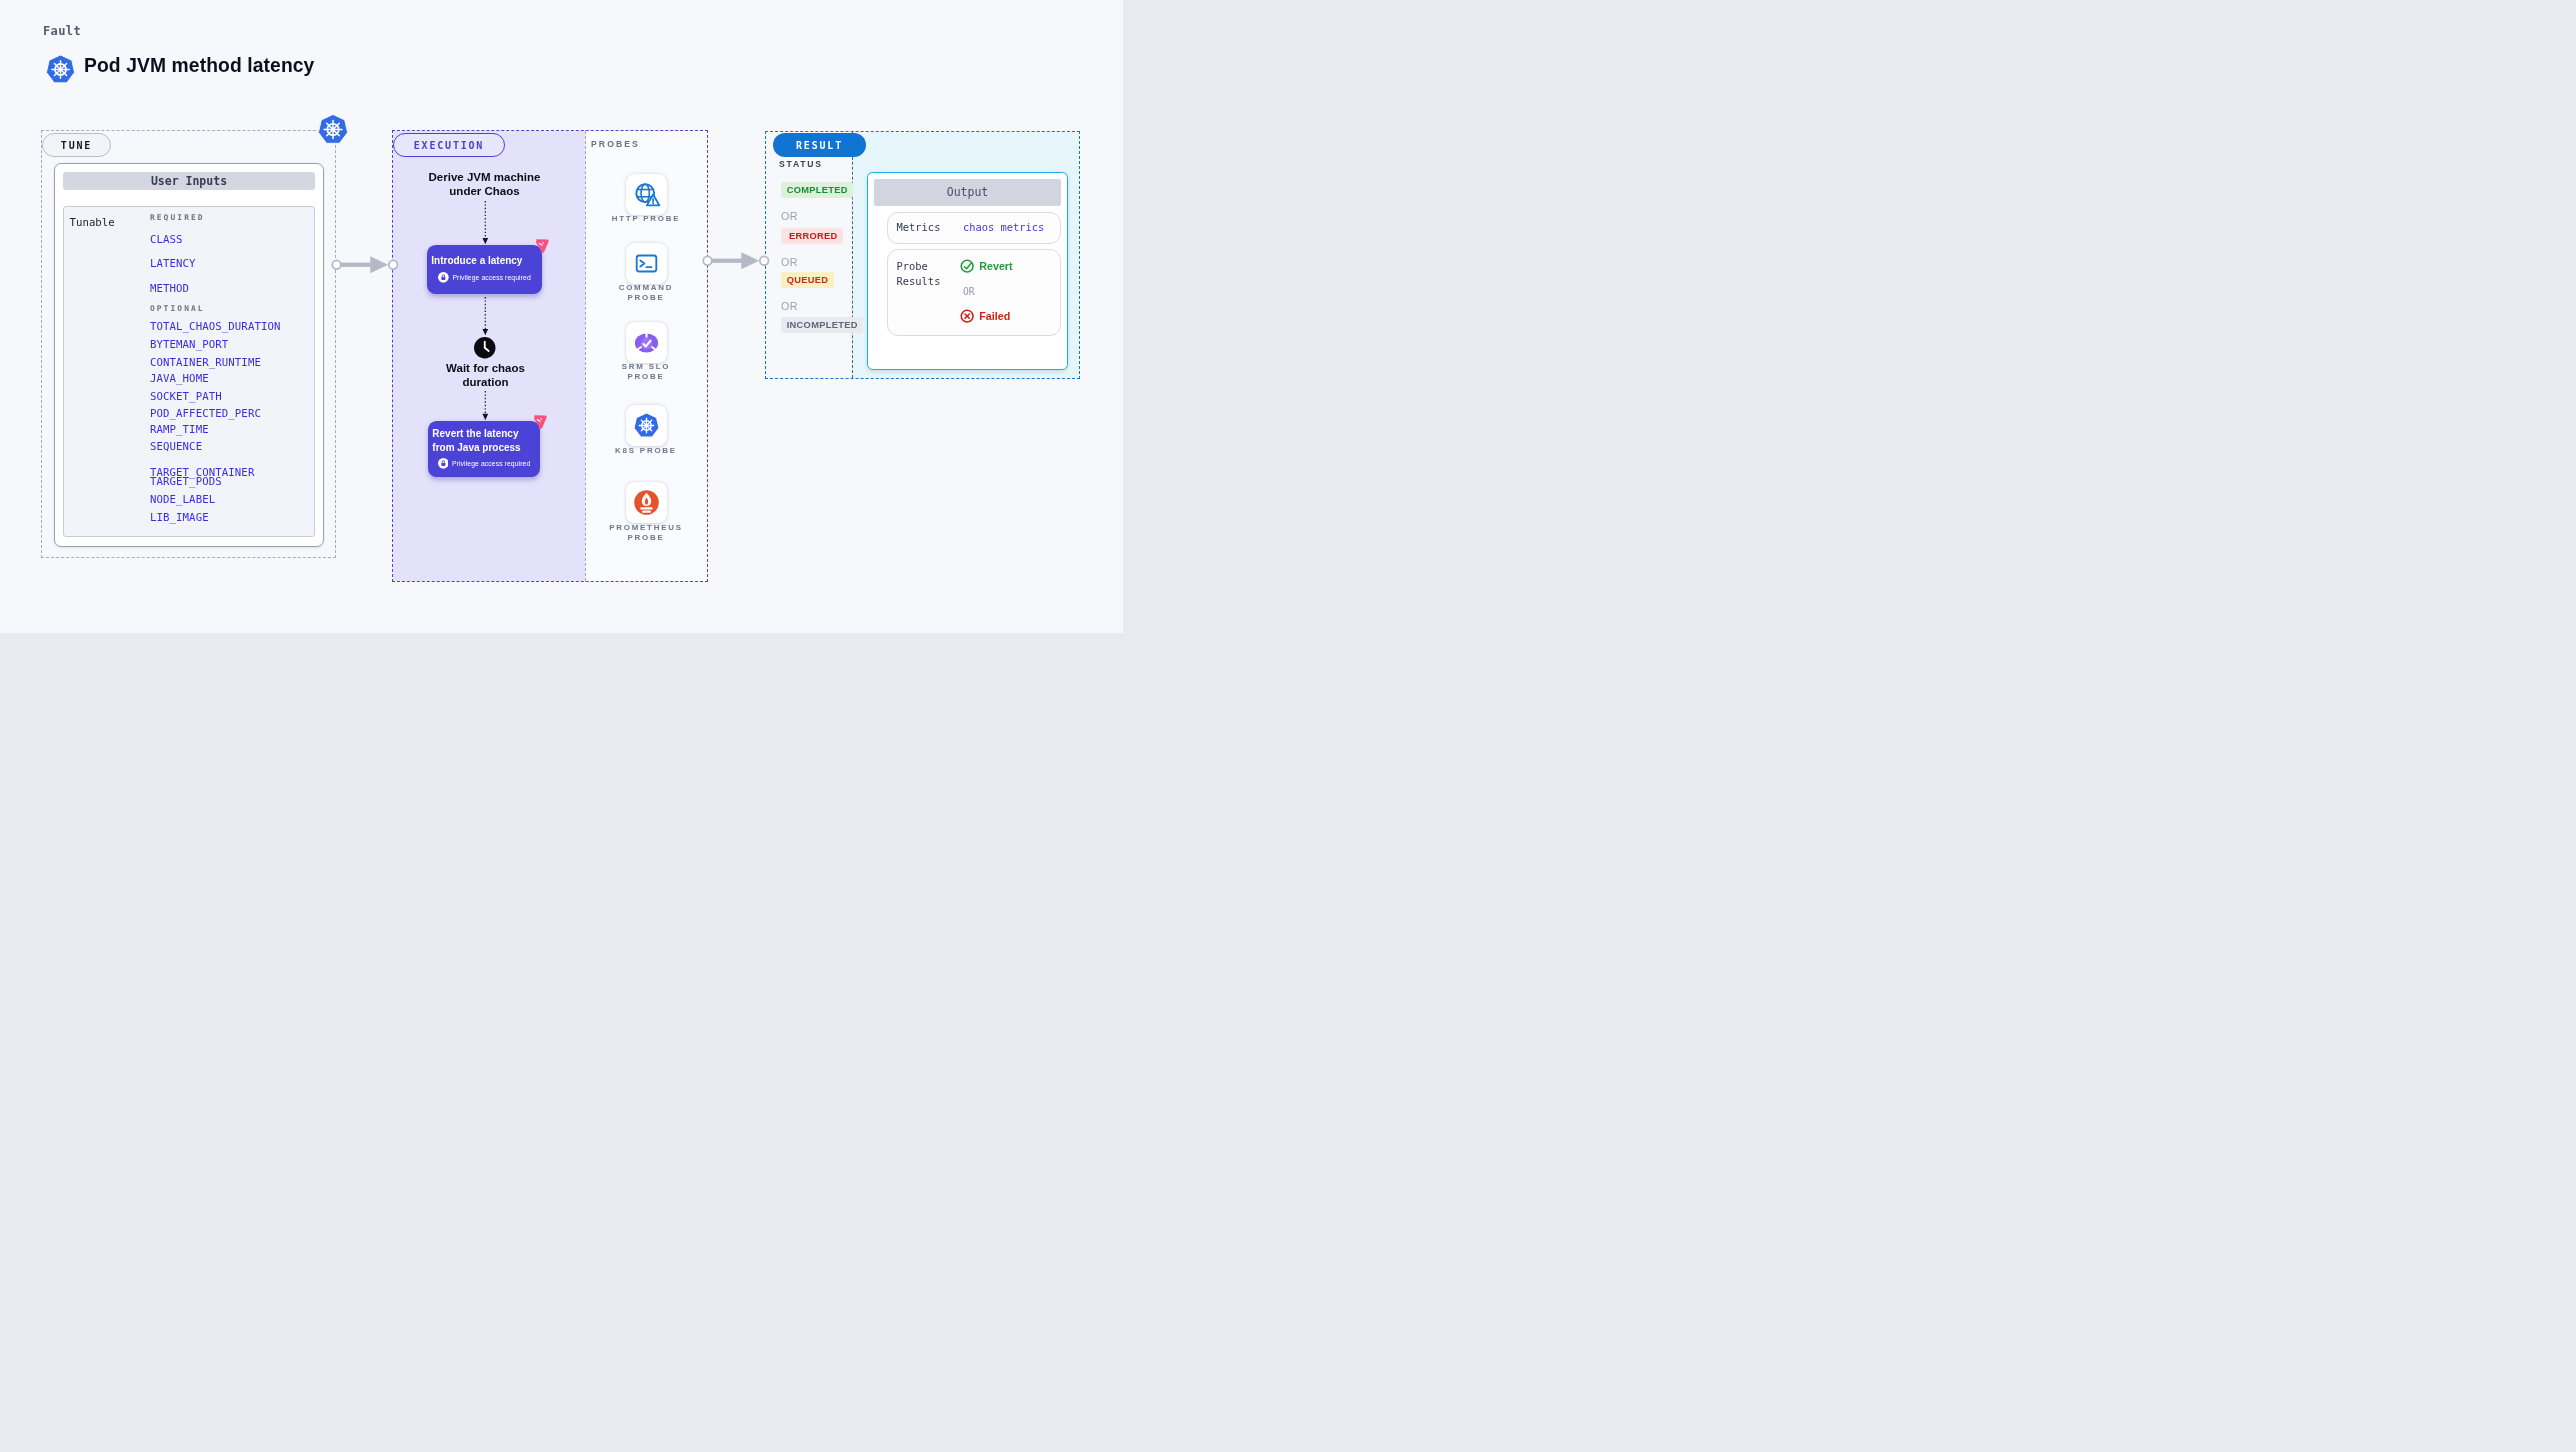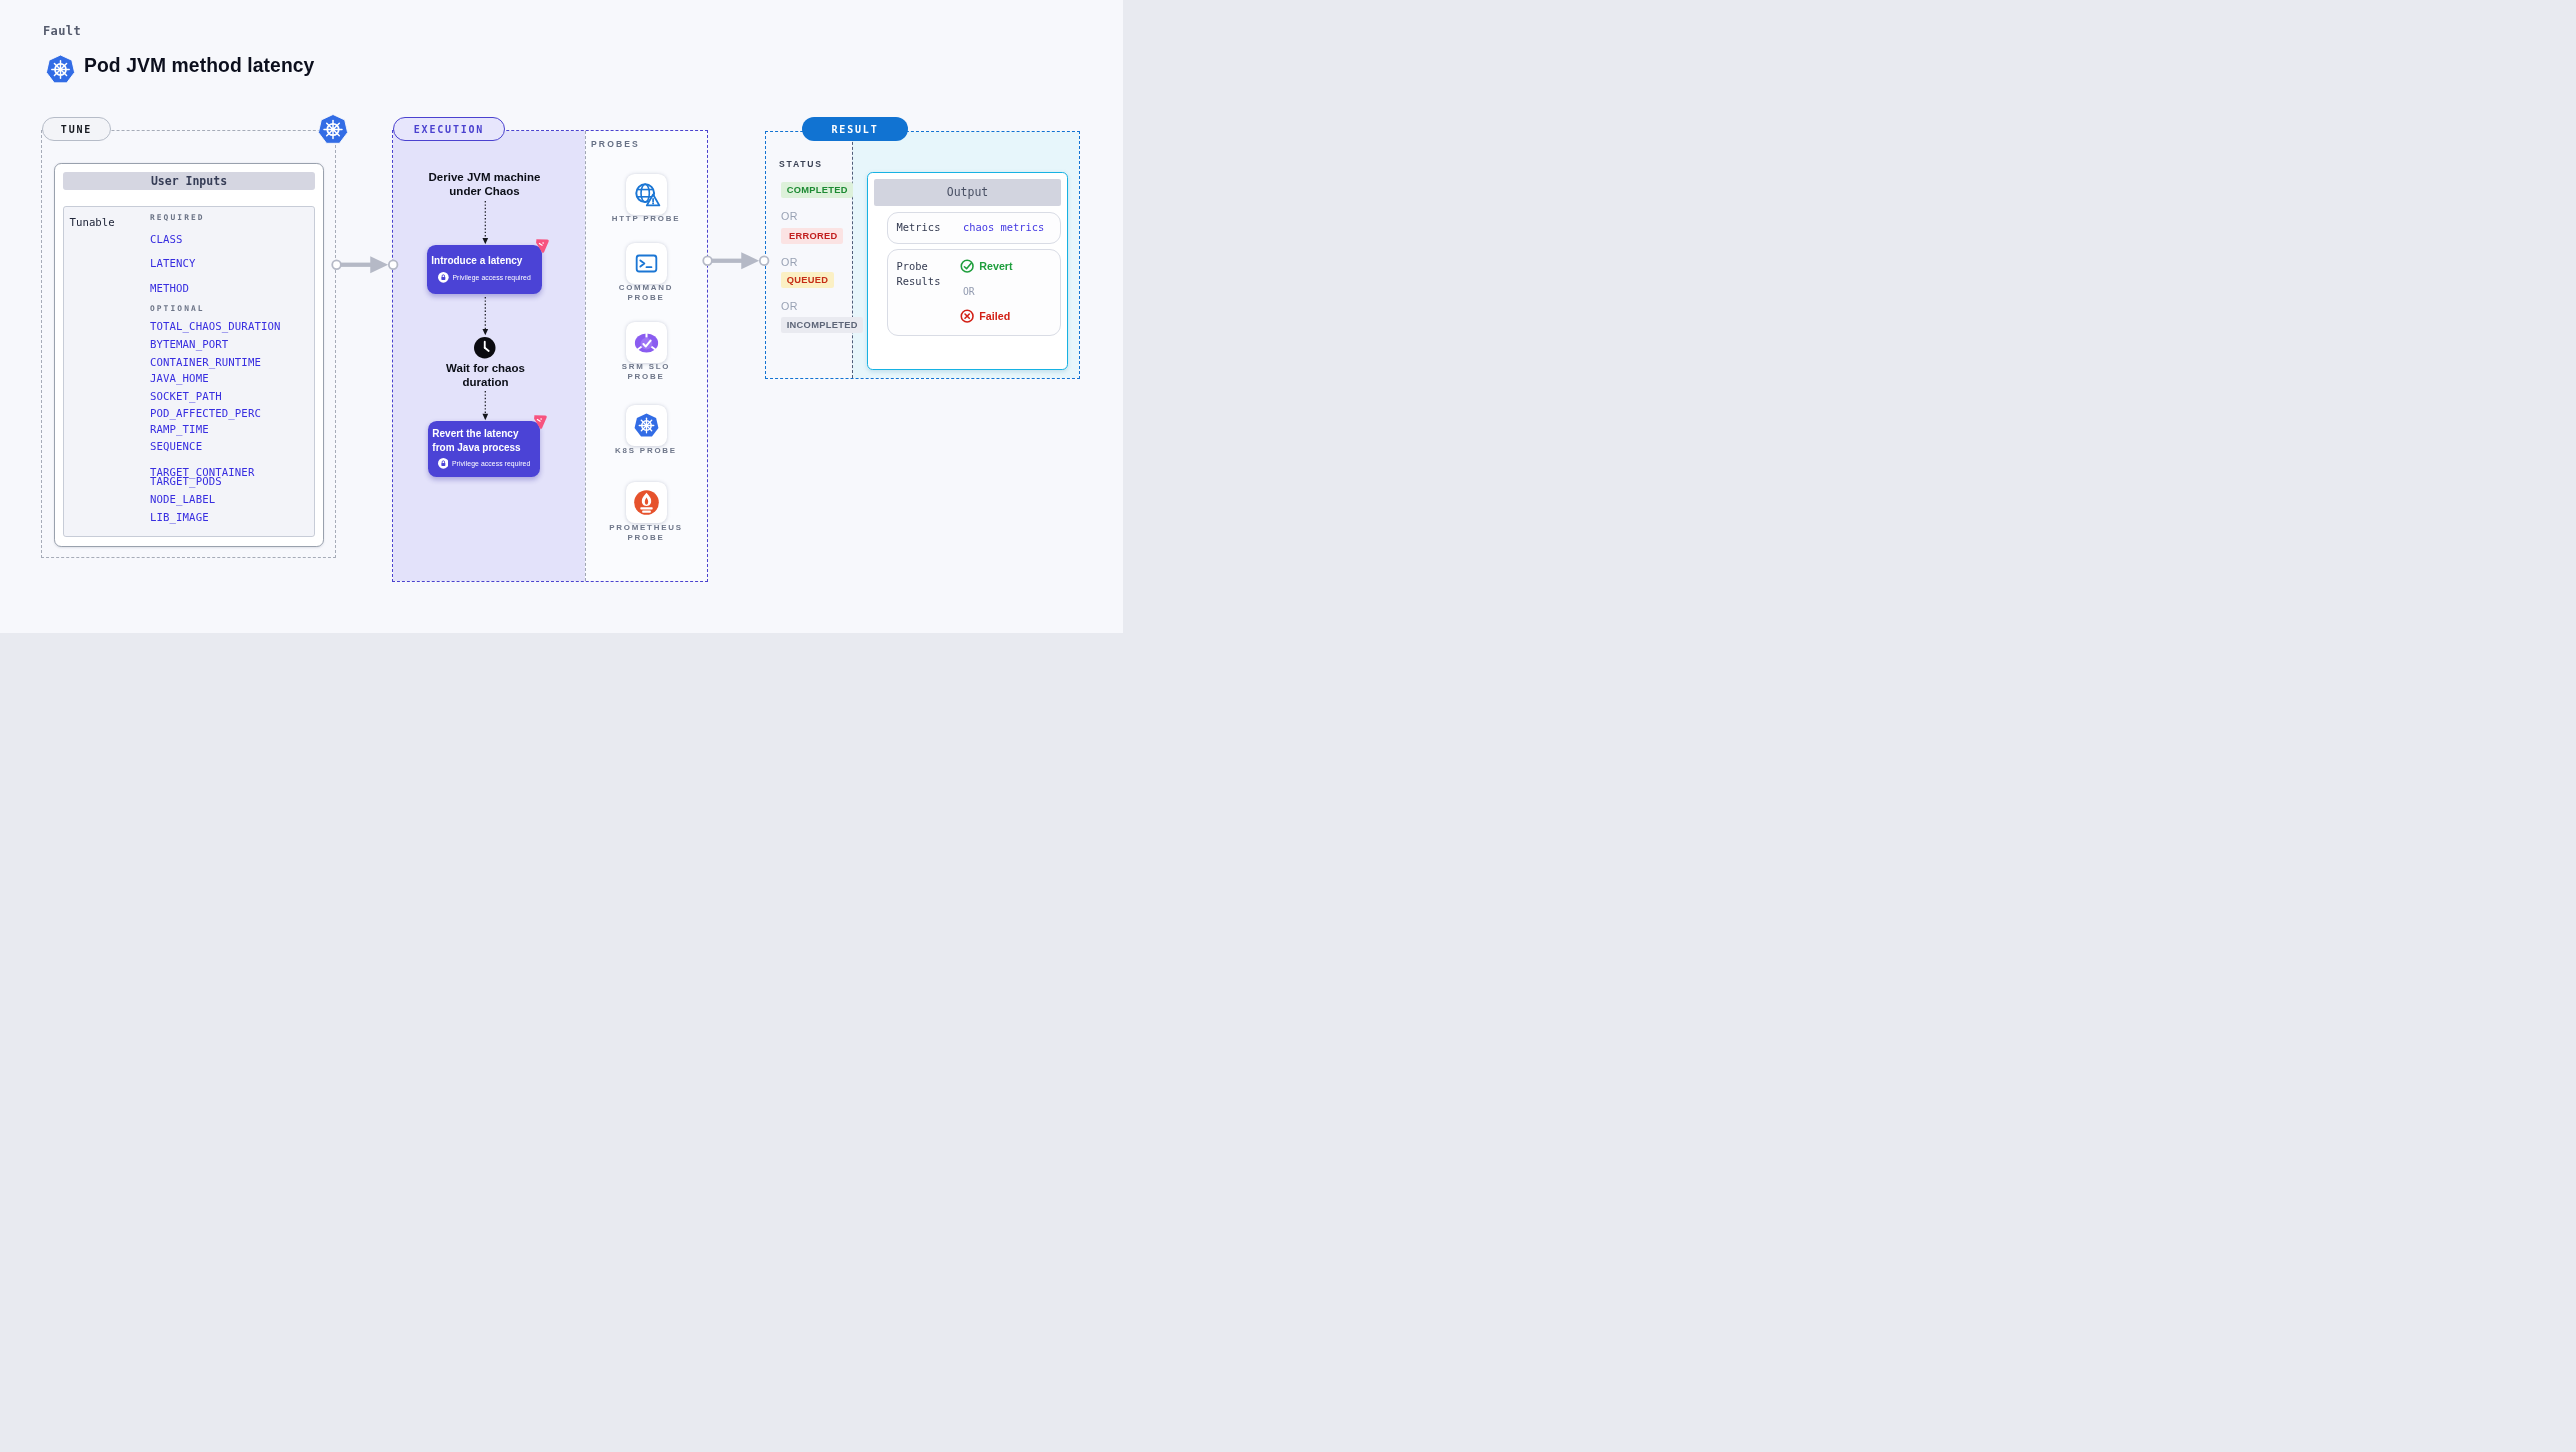--- a/index.html
+++ b/index.html
@@ -10,24 +10,24 @@
   body{background:#e8eaf0;font-family:var(--sans);}
   .canvas{position:relative;width:1123px;height:633px;background:#f7f8fc;overflow:hidden;}
   .abs{position:absolute;}
 
   
   .fault-label{left:43px;top:24px;font-family:var(--mono);font-size:12px;font-weight:700;color:#565c6e;letter-spacing:0.4px;}
   .page-title{left:84px;top:55px;font-size:19.3px;font-weight:700;color:#0c0f1d;letter-spacing:0.1px;}
 
   
   .pill{display:flex;align-items:center;justify-content:center;height:24px;border-radius:12px;
-        font-family:var(--mono);font-weight:700;font-size:10px;letter-spacing:1.8px;z-index:6;}
+        font-family:var(--mono);font-weight:700;font-size:10px;letter-spacing:1.8px;z-index:6;margin-top:16px;}
   .pill-tune{left:42px;top:117px;width:69px;background:#f3f4f8;border:1.4px solid #b6bcc8;color:#15181f;}
   .pill-exec{left:393px;top:117px;width:112px;background:#e7e6fc;border:1.4px solid #4b42cf;color:#4b42cf;}
-  .pill-result{left:802px;top:117px;width:106px;background:#1173d2;color:#ffffff;}
+  .pill-result{left:773px;top:117px;width:93px;background:#1173d2;color:#ffffff;}
 
   
   .tune-box{left:41px;top:130px;width:295px;height:428px;border:1.4px dashed #a6acb8;}
   .ui-card{left:54px;top:163px;width:270px;height:384px;background:#fff;border:1.4px solid #99a1ad;border-radius:7.2px;box-shadow:0 0.7px 2.1px rgba(50,60,90,.12);}
   .ui-head{position:absolute;left:7.9px;right:7.9px;top:7.9px;height:18px;background:#d5d6e1;border-radius:2.9px;
            display:flex;align-items:center;justify-content:center;font-family:var(--mono);font-size:11.5px;font-weight:600;color:#363d56;}
   .ui-body{position:absolute;left:7.9px;right:7.9px;top:42px;height:331px;background:#f3f4f9;border:0.7px solid #c7ccd7;border-radius:2.9px;padding-left:40px;}
   .tunable{position:absolute;left:5.7px;top:8.6px;font-family:var(--mono);font-size:10.7px;color:#20263a;}
   .pcol{position:absolute;left:86px;top:0;right:2.9px;bottom:0;}
   .pgroup{position:absolute;font-family:var(--mono);font-size:7.9px;font-weight:700;letter-spacing:2.1px;color:#6b7386;}

